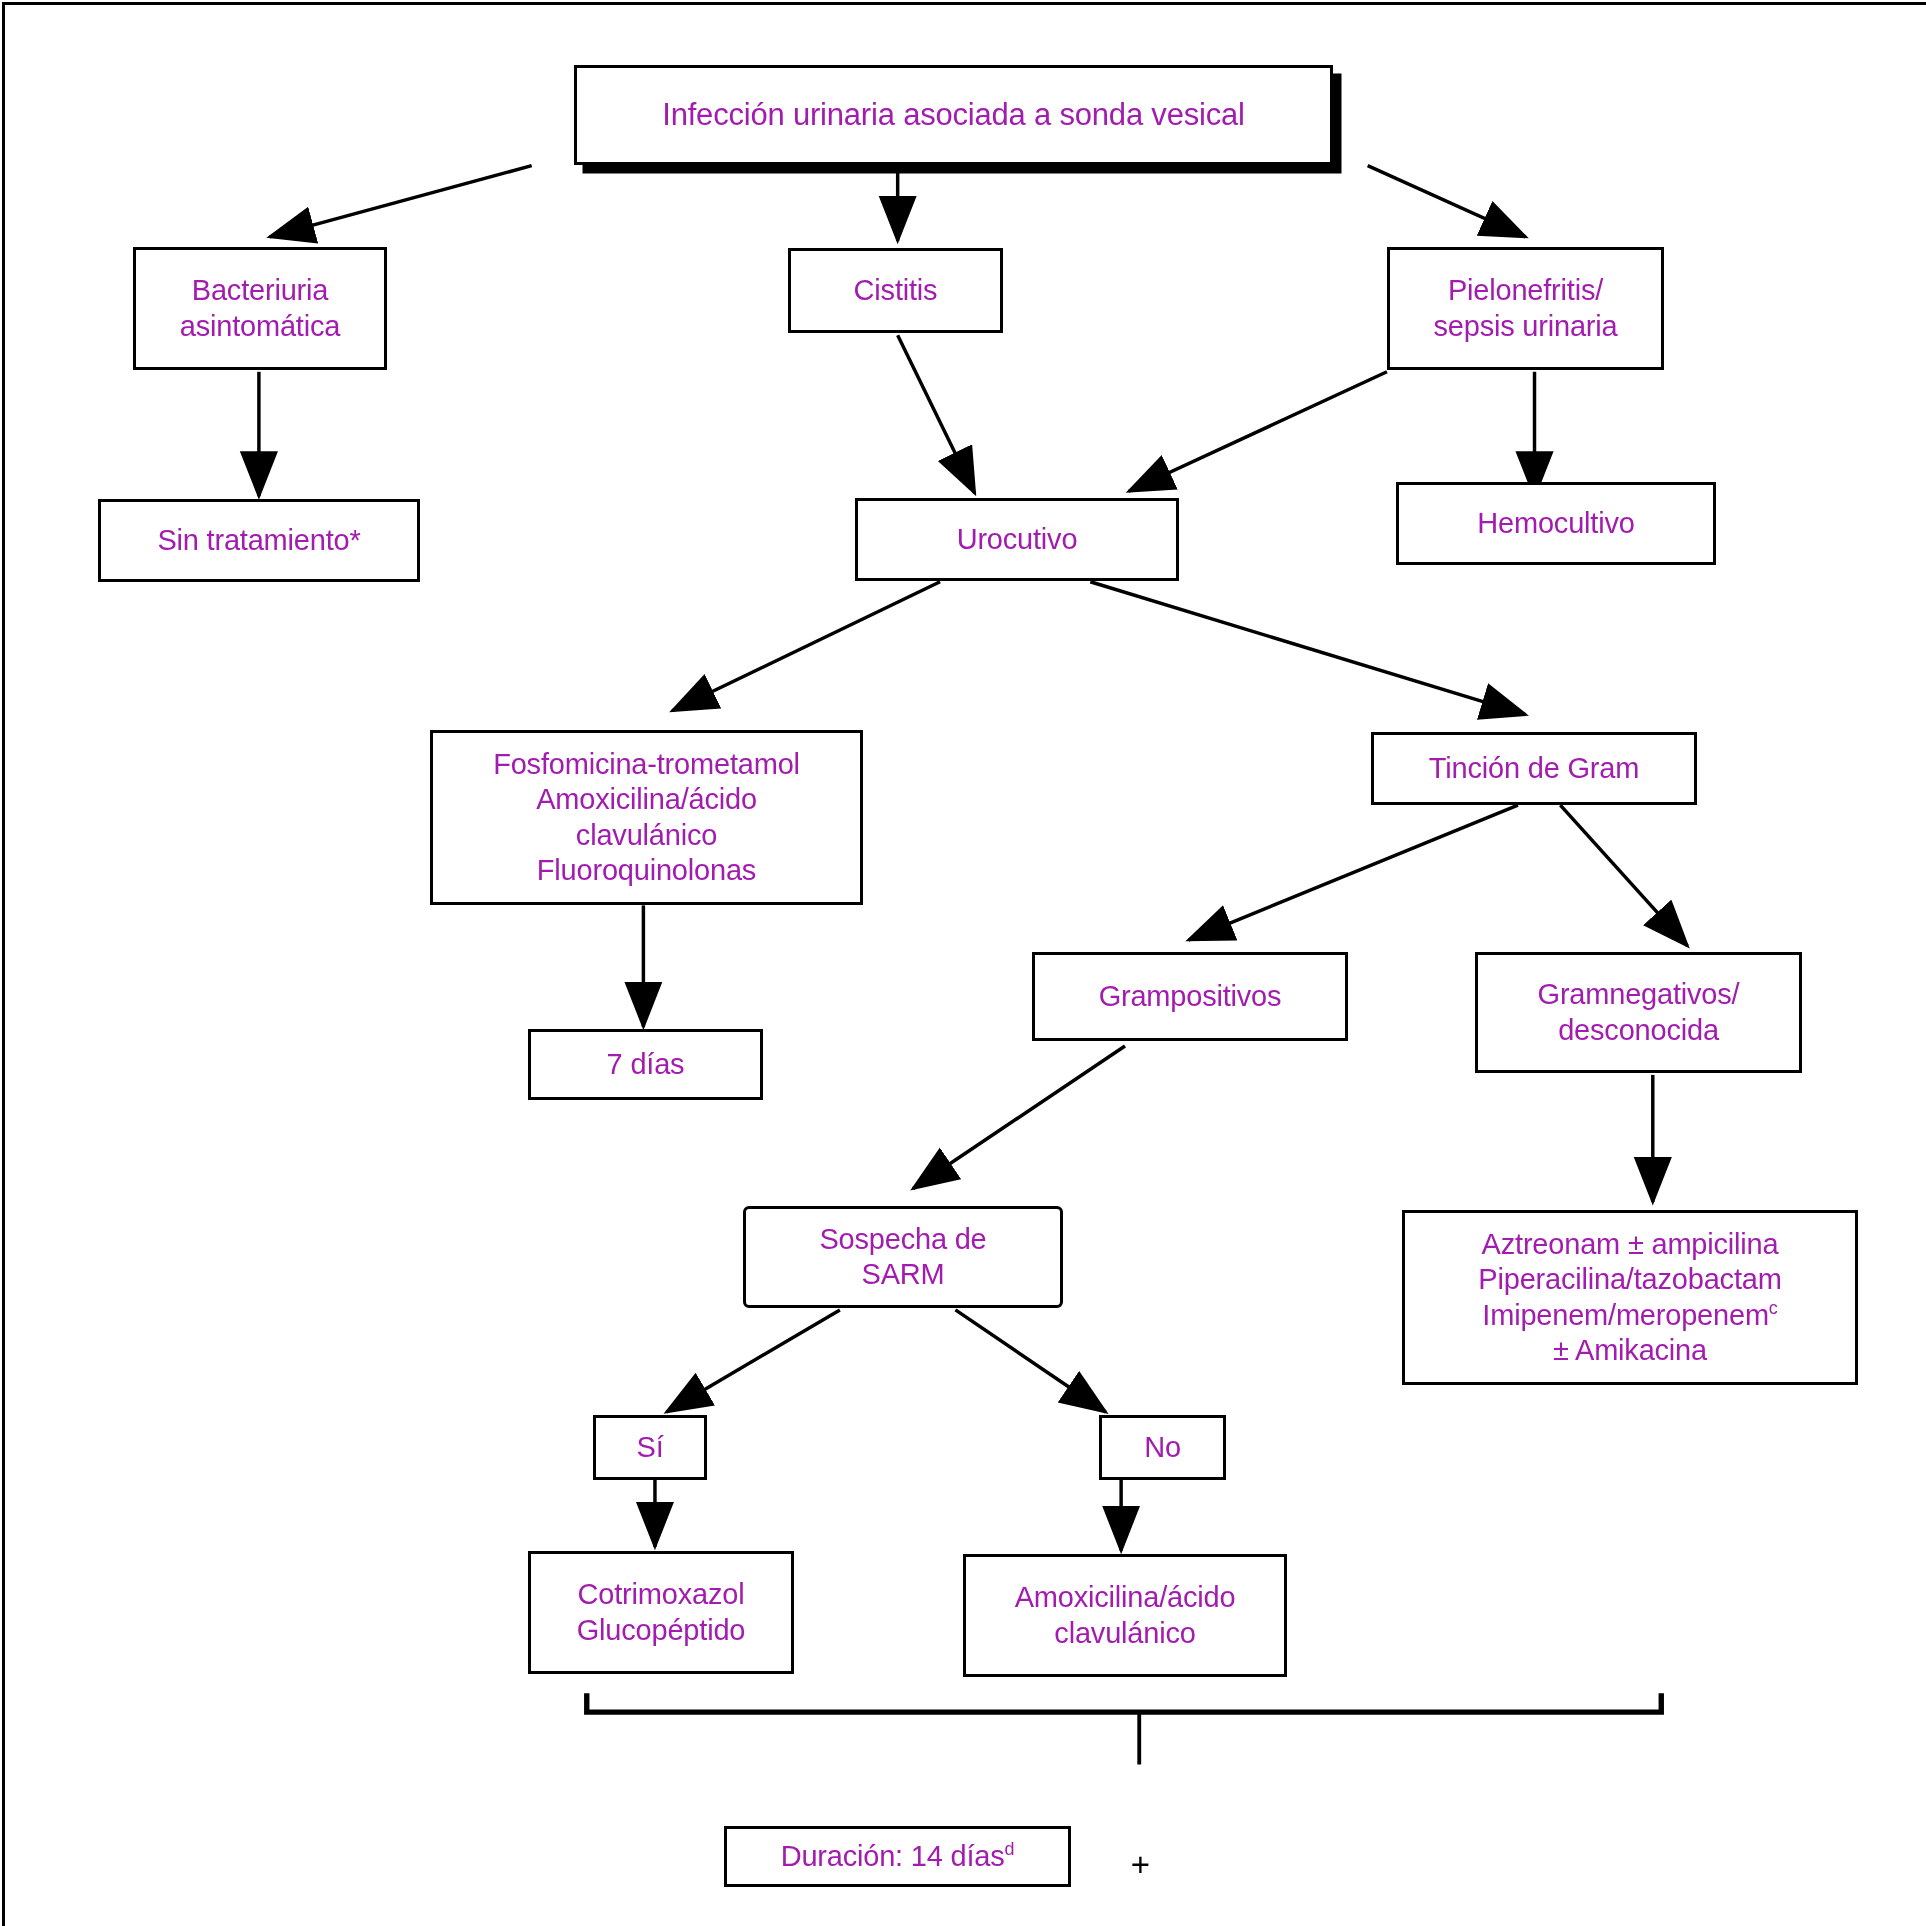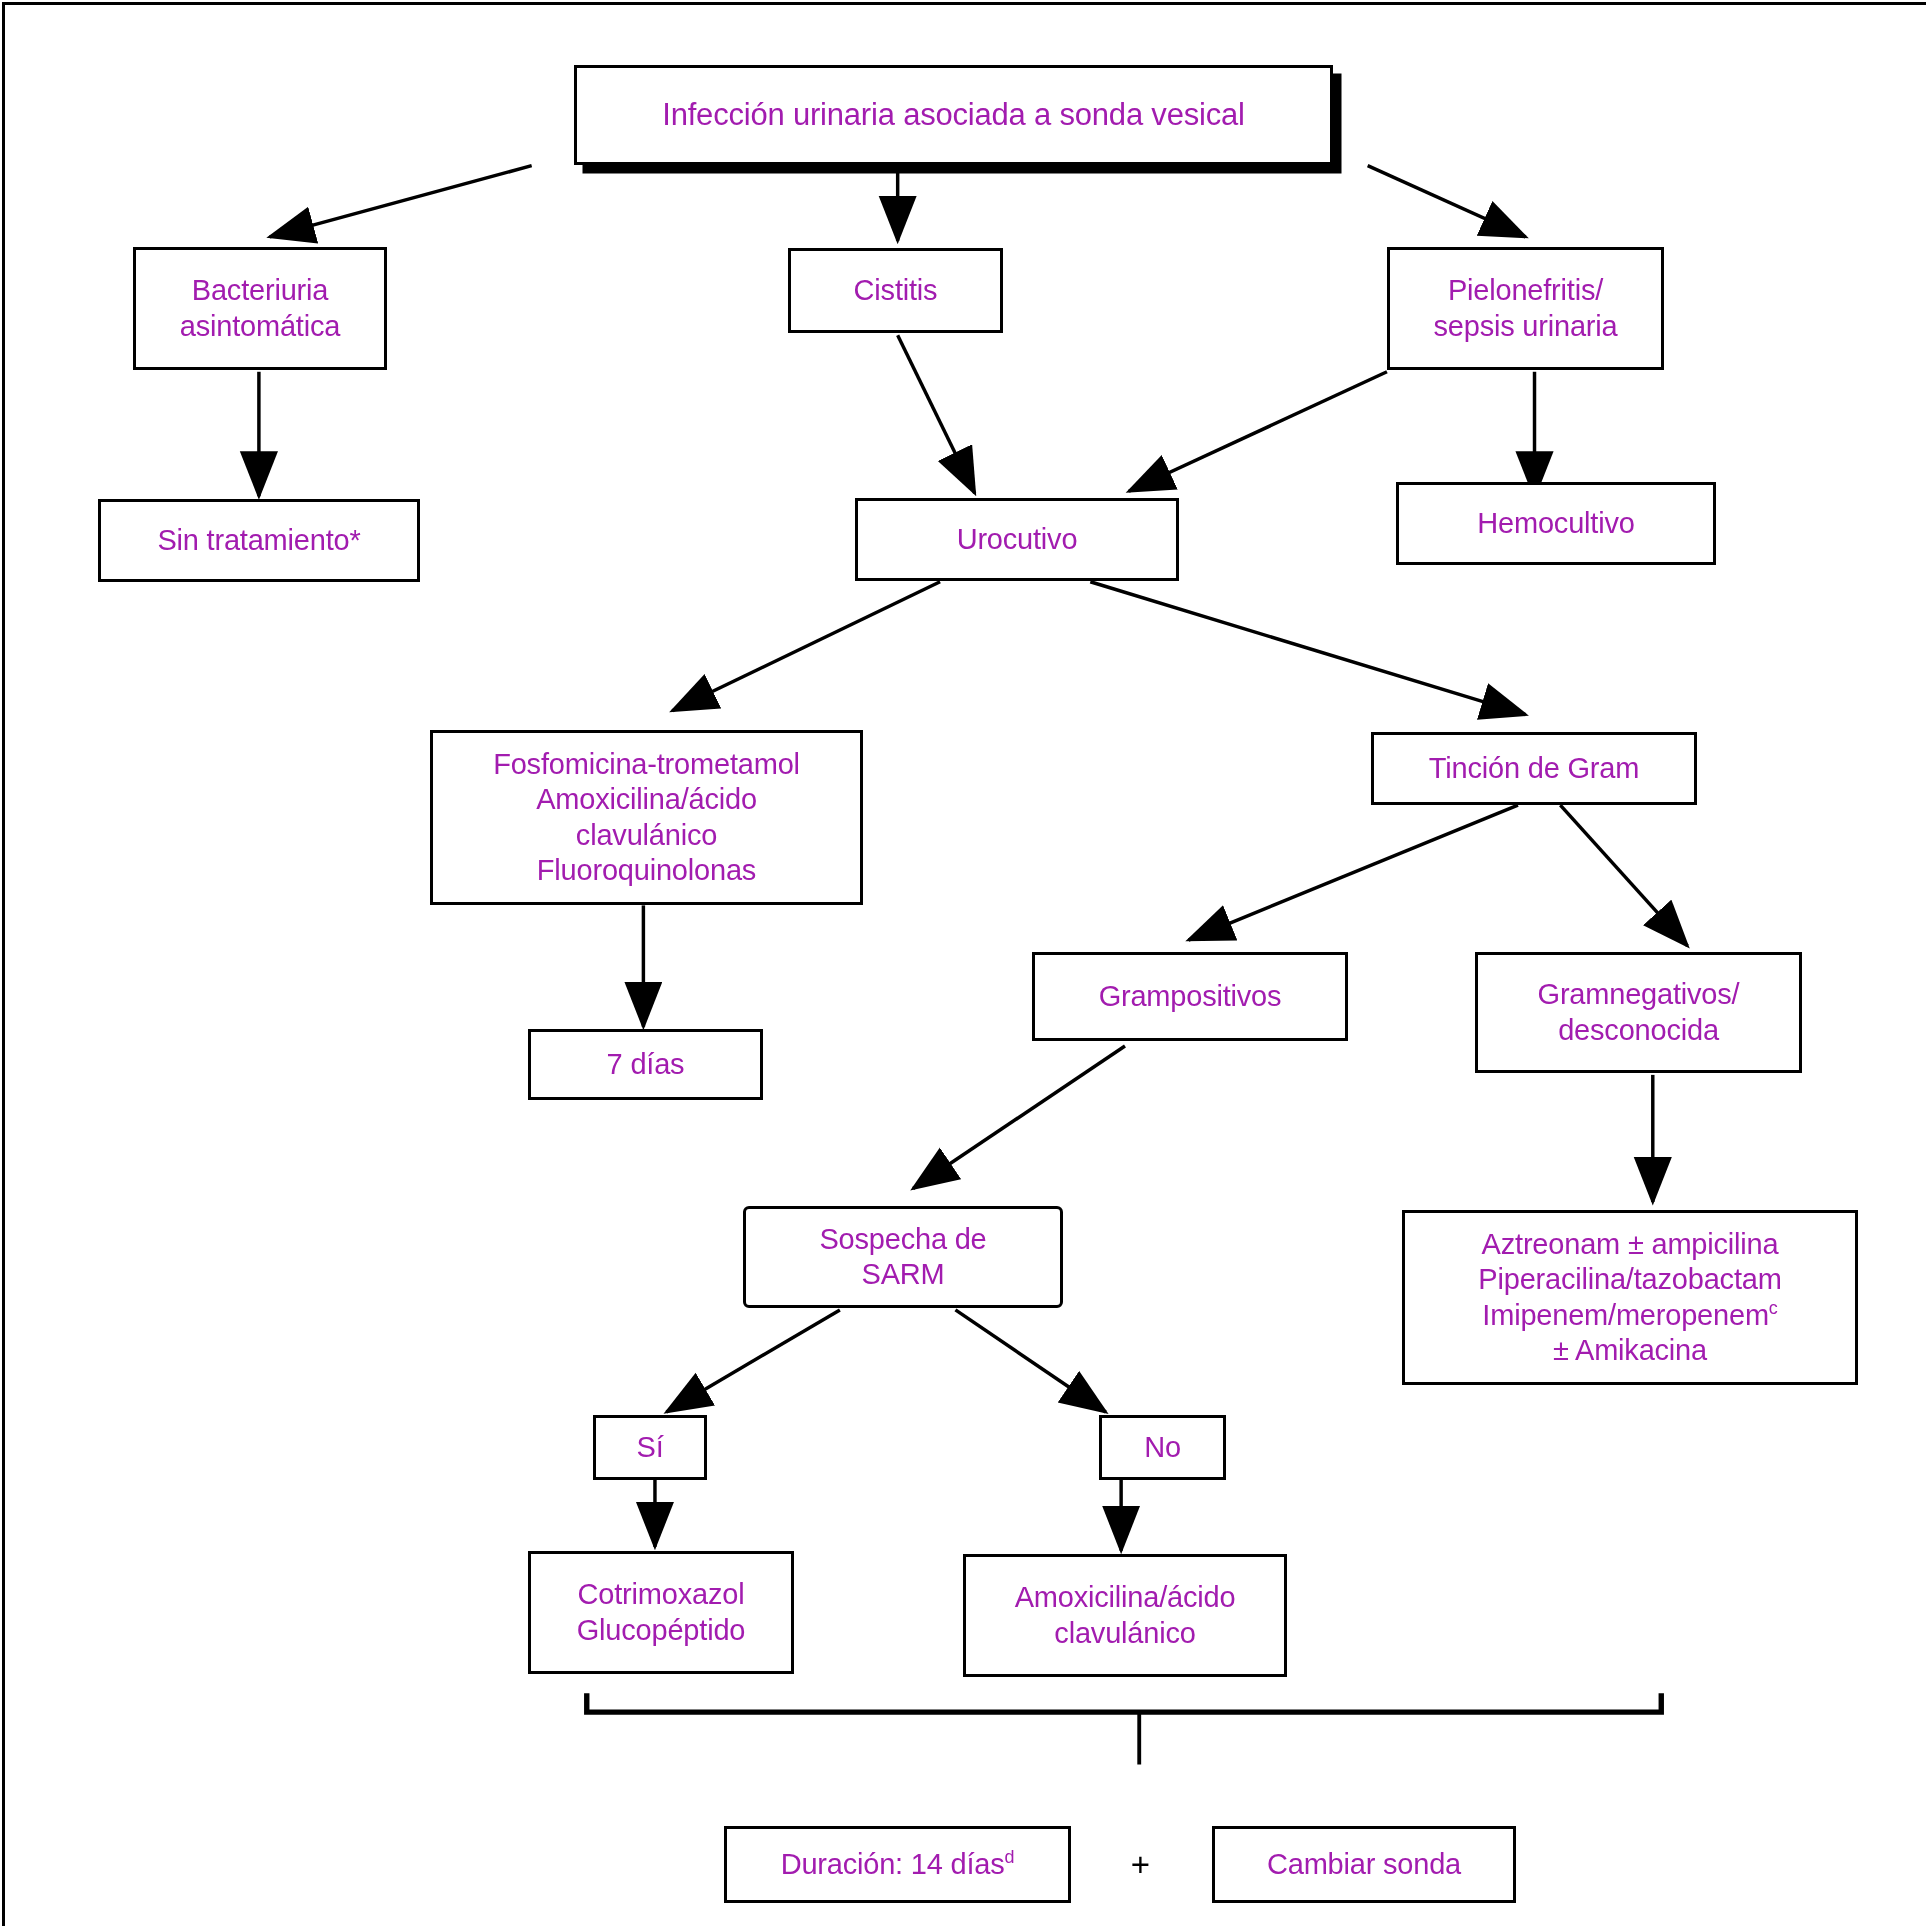--- a/index.html
+++ b/index.html
@@ -244,28 +244,23 @@
     </div>
   </div>
 
   <div class="node" style="left:963px; top:1554px; width:324px; height:123px;">
     <div class="lines">
       <div>Amoxicilina/ácido</div>
       <div>clavulánico</div>
     </div>
   </div>
 
-  <div class="node" style="left:724px; top:1826px; width:347px; height:77px;justify-content:center;">
+  <div class="node" style="left:724px; top:1826px; width:347px; height:61px;justify-content:center;">
     <div class="lines">
       <div>Duración: 14 días<sup>d</sup></div>
     </div>
   </div>
 
   <div class="plus-sign" style="left:1106px; top:1841px; width:69px; height:46px;">+</div>
 
-  <div class="node" style="left:1212px; top:1826px; width:304px; height:77px;">
-    <div class="lines">
-      <div>Cambiar sonda</div>
-    </div>
-  </div>
 
 </div>
 
 
 </body></html>

